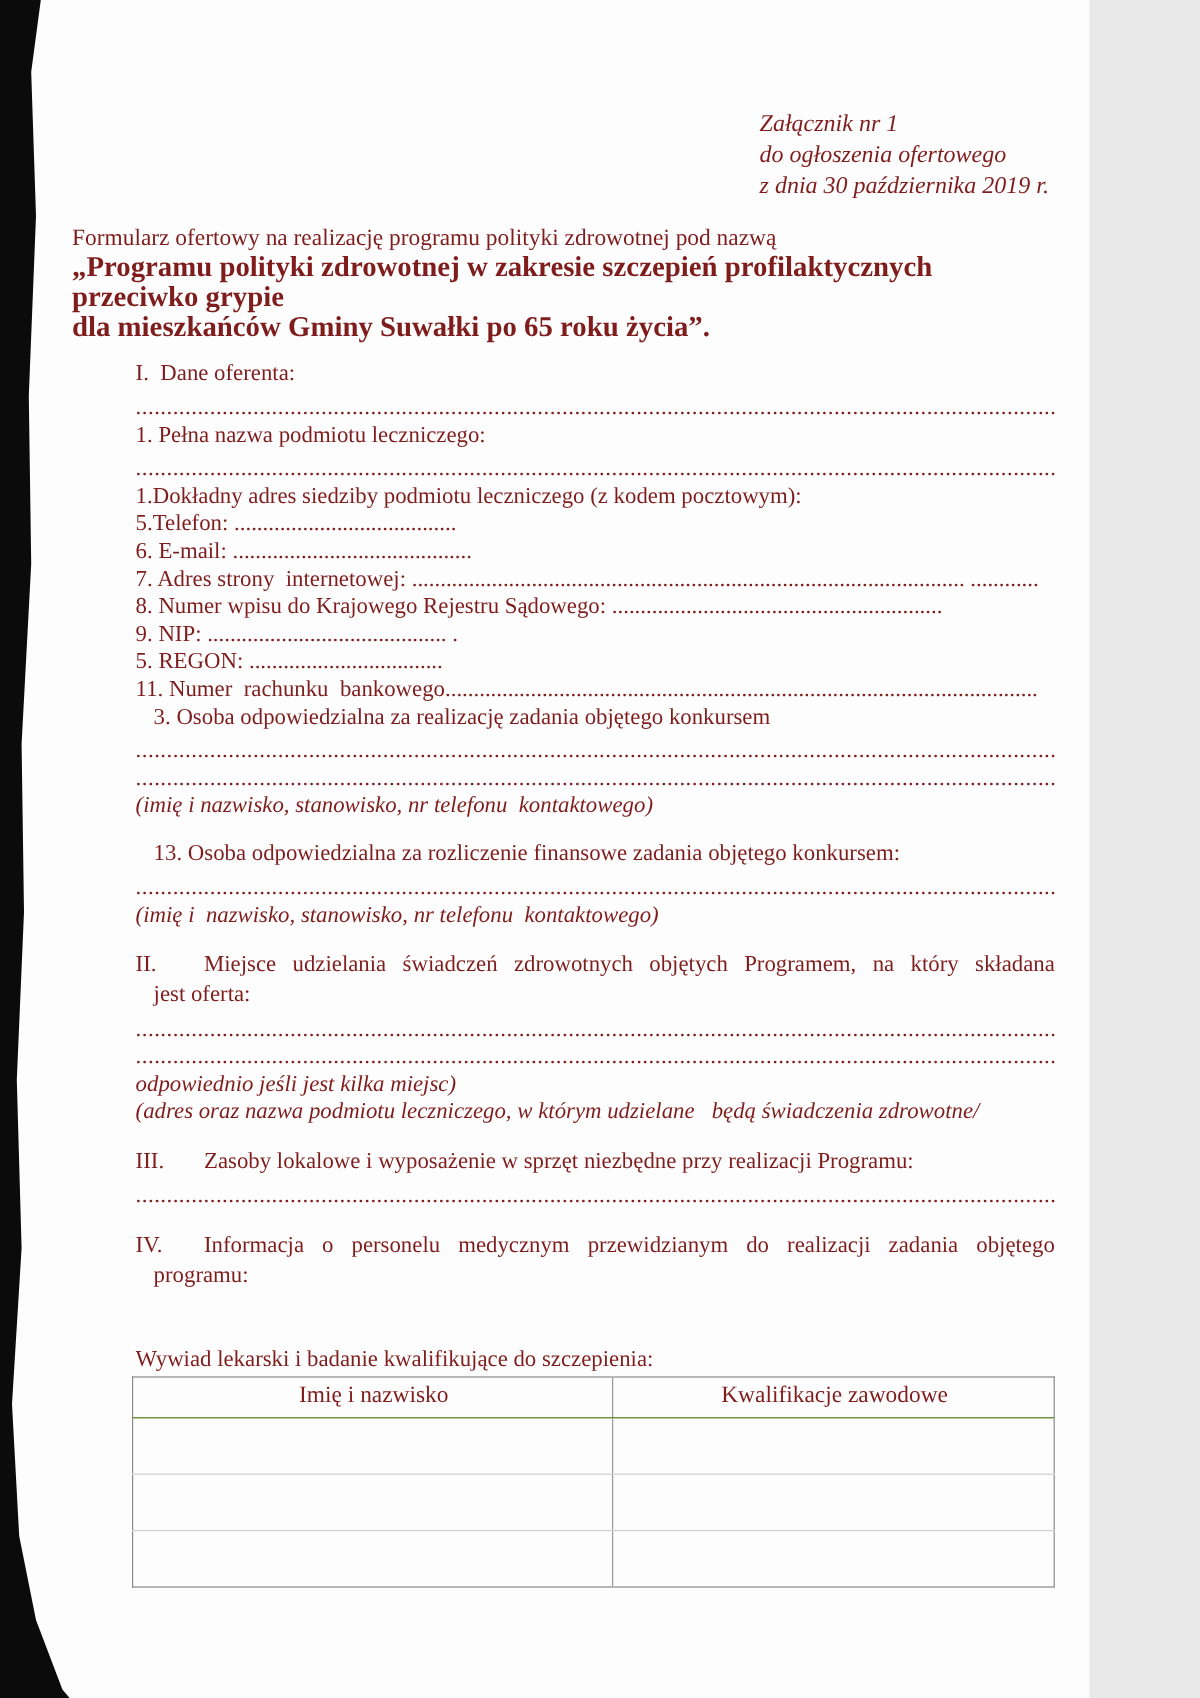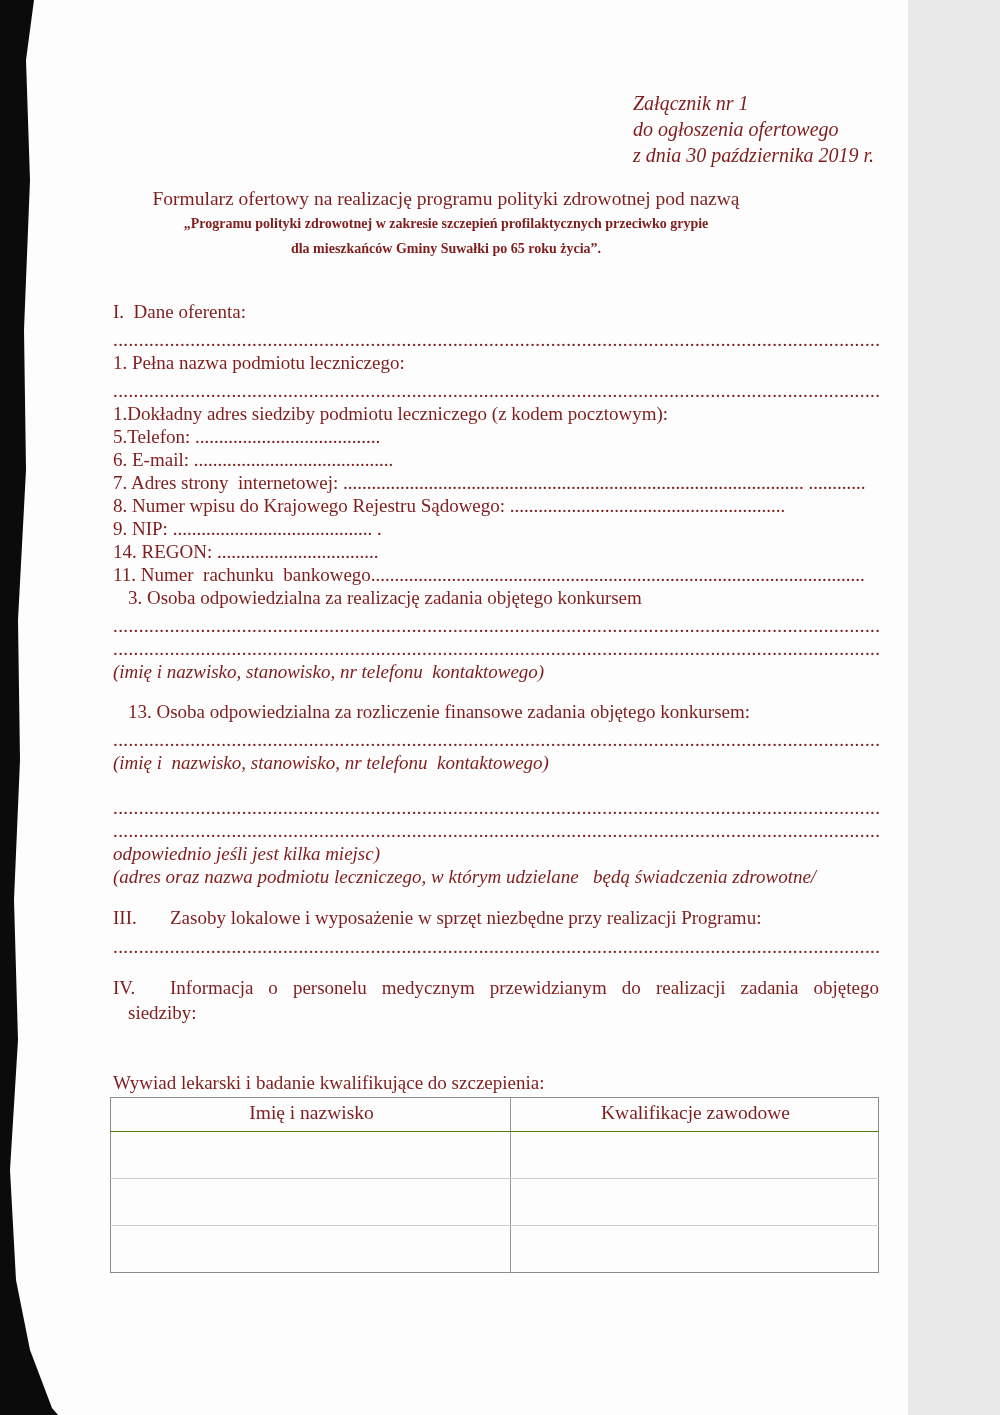--- a/index.html
+++ b/index.html
@@ -13,23 +13,23 @@
   }
   .scan-edge{position:absolute;left:0;top:0;width:70px;height:1415px;}
   
   .attachment{
     position:absolute;left:633px;top:90px;
     font-style:italic;font-size:20px;line-height:26px;
   }
   
   .title{
     position:absolute;left:60px;right:76px;top:186px;
-    text-align:center;font-size:19.5px;line-height:25px;
+    text-align:left;font-size:19.5px;line-height:25px;
   }
-  .title .b{font-weight:bold;font-size:14px;}
+  .title .b{font-weight:bold;font-size:24px;}
   
   .content{
     position:absolute;left:113px;top:300px;width:766px;
     font-size:19px;line-height:23px;
   }
   .line{white-space:pre;overflow:hidden;}
   .sec{margin-bottom:5px;}
   .ind{padding-left:15px;}
   .dotline{
     white-space:nowrap;overflow:hidden;
@@ -89,46 +89,51 @@
         <div class="line sec">I.  Dane oferenta:</div>
         <div class="dotline mt5">..........................................................................................................................................................................</div>
         <div class="line">1. Pełna nazwa podmiotu leczniczego:</div>
         <div class="dotline mt5">..........................................................................................................................................................................</div>
         <div class="line">1.Dokładny adres siedziby podmiotu leczniczego (z kodem pocztowym):</div>
         <div class="line">5.Telefon: .......................................</div>
         <div class="line">6. E-mail: ..........................................</div>
         <div class="line">7. Adres strony  internetowej: ................................................................................................. ............</div>
         <div class="line">8. Numer wpisu do Krajowego Rejestru Sądowego: ..........................................................</div>
         <div class="line">9. NIP: .......................................... .</div>
-        <div class="line">14. REGON: ..................................</div>
+        <div class="line">5. REGON: ..................................</div>
         <div class="line">11. Numer  rachunku  bankowego........................................................................................................</div>
         <div class="line ind">3. Osoba odpowiedzialna za realizację zadania objętego konkursem</div>
         <div class="dotline mt5">..........................................................................................................................................................................</div>
         <div class="dotline">..........................................................................................................................................................................</div>
         <div class="note">(imię i nazwisko, stanowisko, nr telefonu  kontaktowego)</div>
         <div class="gap-sm"></div>
         <div class="line ind">13. Osoba odpowiedzialna za rozliczenie finansowe zadania objętego konkursem:</div>
         <div class="dotline mt5">..........................................................................................................................................................................</div>
         <div class="note">(imię i  nazwisko, stanowisko, nr telefonu  kontaktowego)</div>
         <div class="gap-sm"></div>
+        <div class="rpara">
+          <div class="rmark">II.</div>
+          <div class="jfull">Miejsce udzielania świadczeń zdrowotnych objętych Programem, na który składana</div>
+          <div class="l2">jest oferta:</div>
+        </div>
         <div class="dotline mt5">..........................................................................................................................................................................</div>
         <div class="dotline">..........................................................................................................................................................................</div>
         <div class="note">odpowiednio jeśli jest kilka miejsc)</div>
         <div class="note">(adres oraz nazwa podmiotu leczniczego, w którym udzielane   będą świadczenia zdrowotne/</div>
         <div class="gap-sm"></div>
         <div class="rpara">
           <div class="rmark">III.</div>
           <div>Zasoby lokalowe i wyposażenie w sprzęt niezbędne przy realizacji Programu:</div>
         </div>
         <div class="dotline mt5">..........................................................................................................................................................................</div>
         <div class="gap-sm"></div>
         <div class="rpara">
           <div class="rmark">IV.</div>
           <div class="jfull">Informacja o personelu medycznym przewidzianym do realizacji zadania objętego</div>
-          <div class="l2">siedziby:</div>
+          <div class="l2">programu:</div>
         </div>
         <div class="gap-lg"></div>
         <div class="line">Wywiad lekarski i badanie kwalifikujące do szczepienia:</div>
       </div>
 
     <table class="qual">
       <thead>
         <tr>
           <th>Imię i nazwisko</th>
           <th>Kwalifikacje zawodowe</th>

